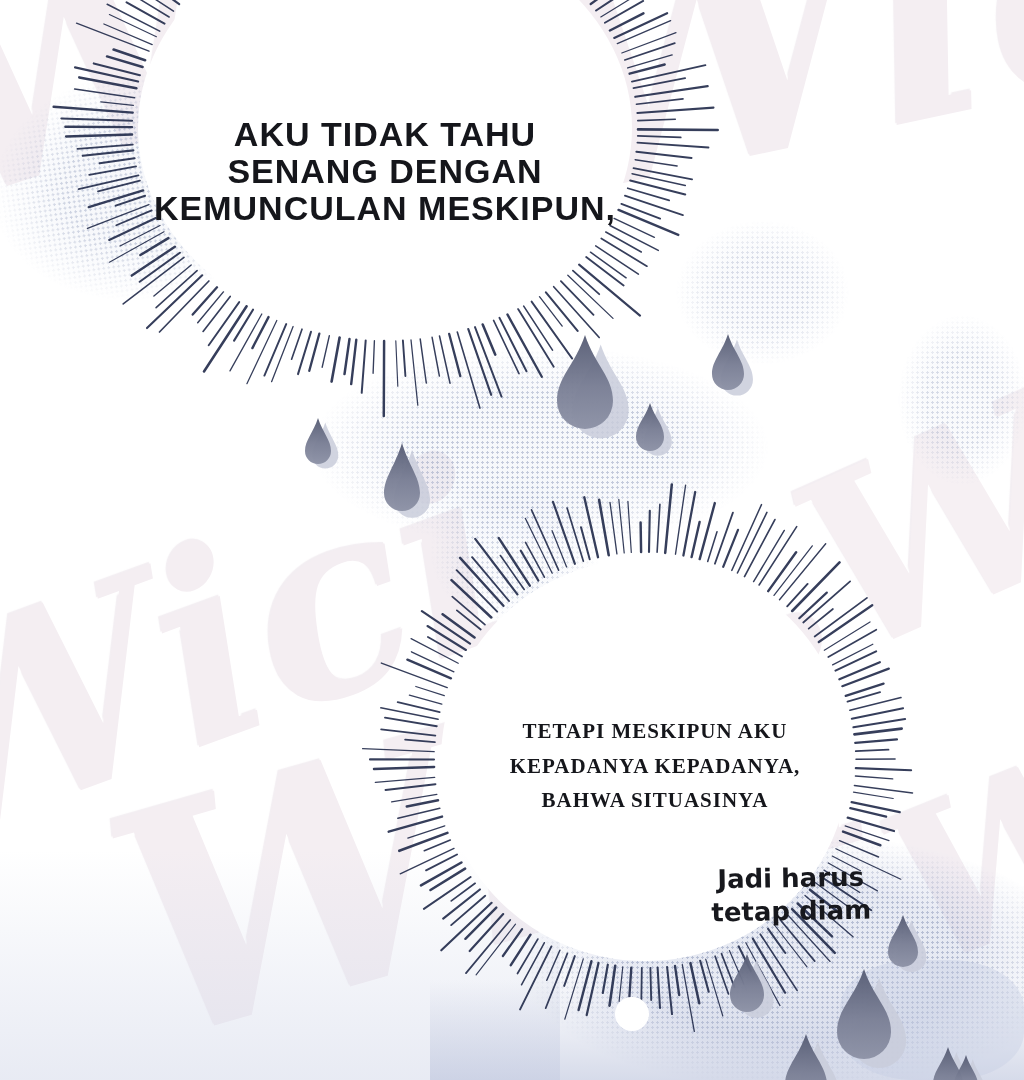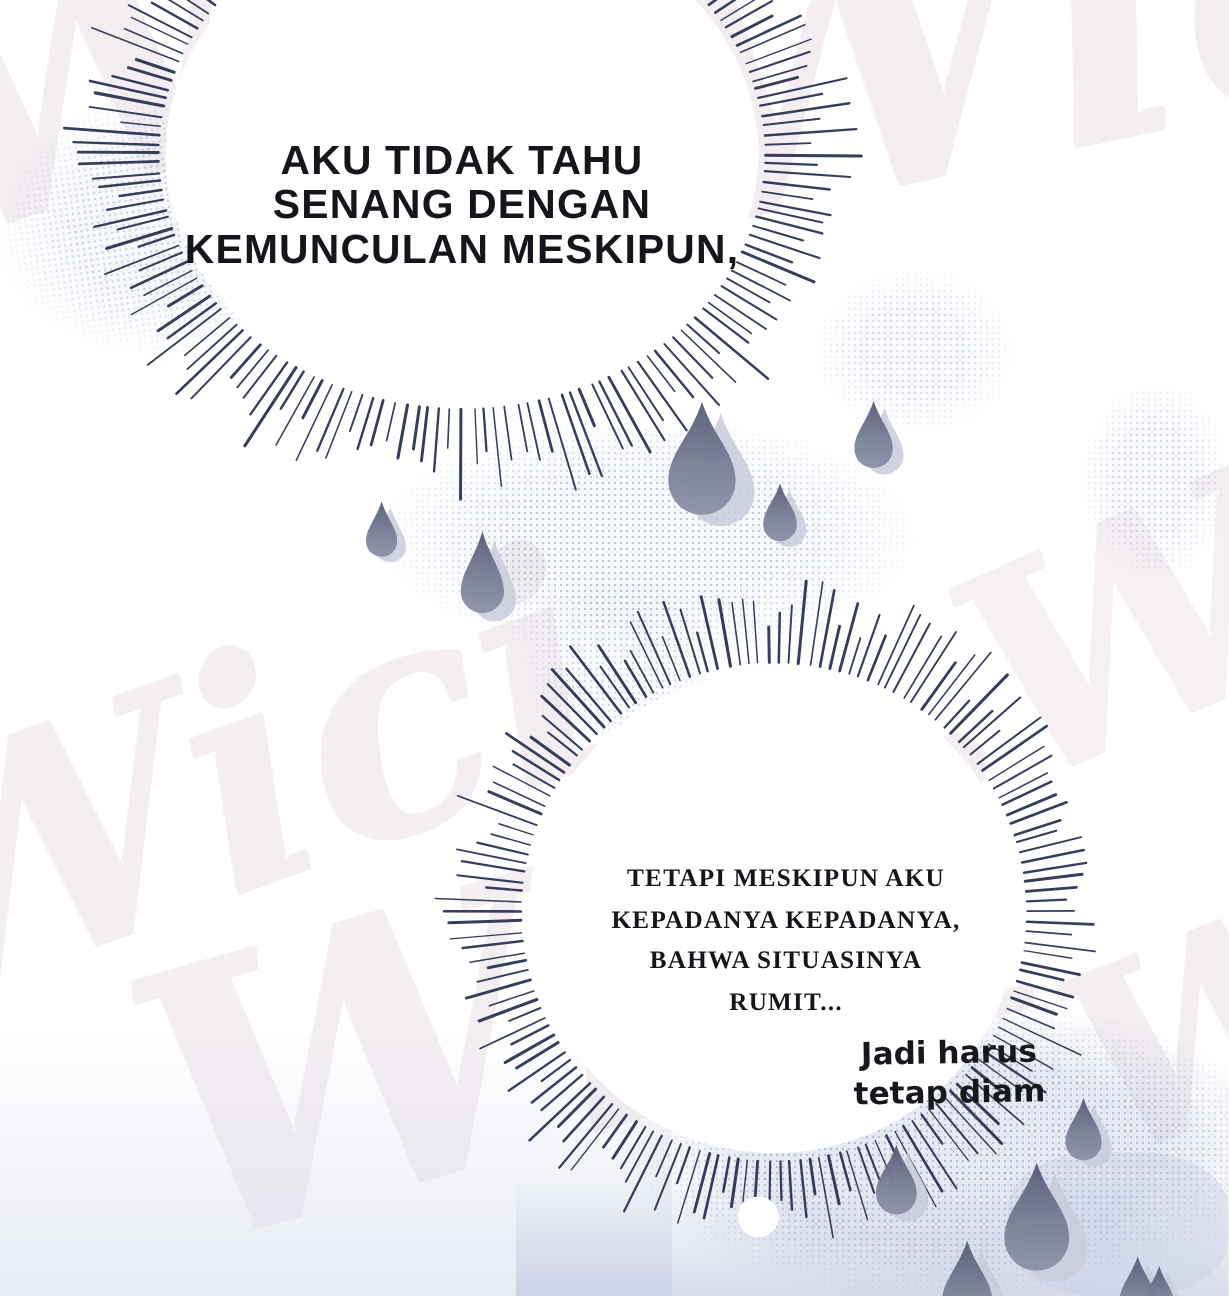--- a/index.html
+++ b/index.html
@@ -470,21 +470,20 @@
   <div class="bt bt1">
     <div>AKU TIDAK TAHU</div>
     <div>SENANG DENGAN</div>
     <div>KEMUNCULAN MESKIPUN,</div>
   </div>
 
   <div class="bt bt2">
     <div>TETAPI MESKIPUN AKU</div>
     <div>KEPADANYA KEPADANYA,</div>
     <div>BAHWA SITUASINYA</div>
-    <div>RUMIT...</div>
   </div>
 
   <div class="caption">
     <div>Jadi harus</div>
     <div>tetap diam</div>
   </div>
 
 </div>
 
 </body></html>

